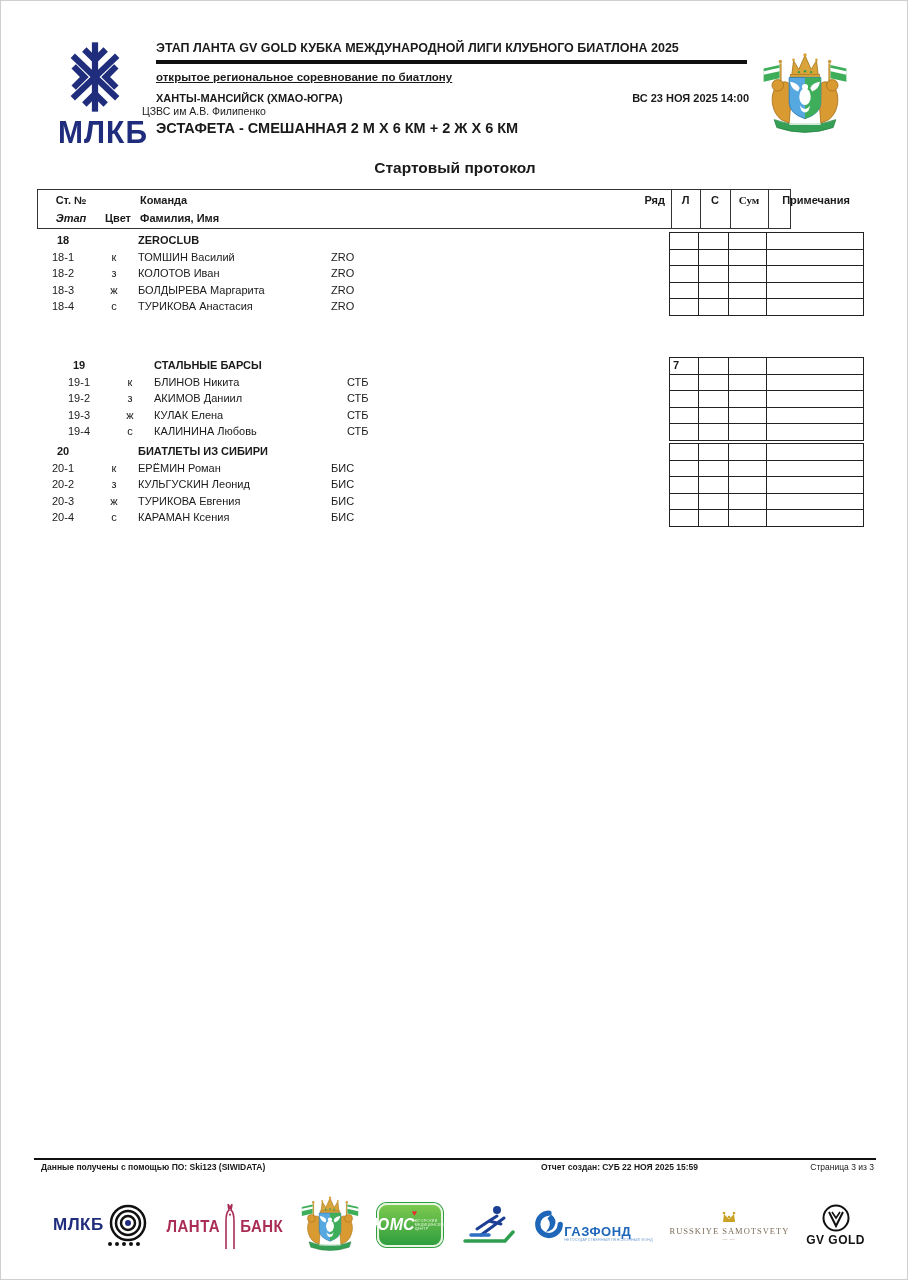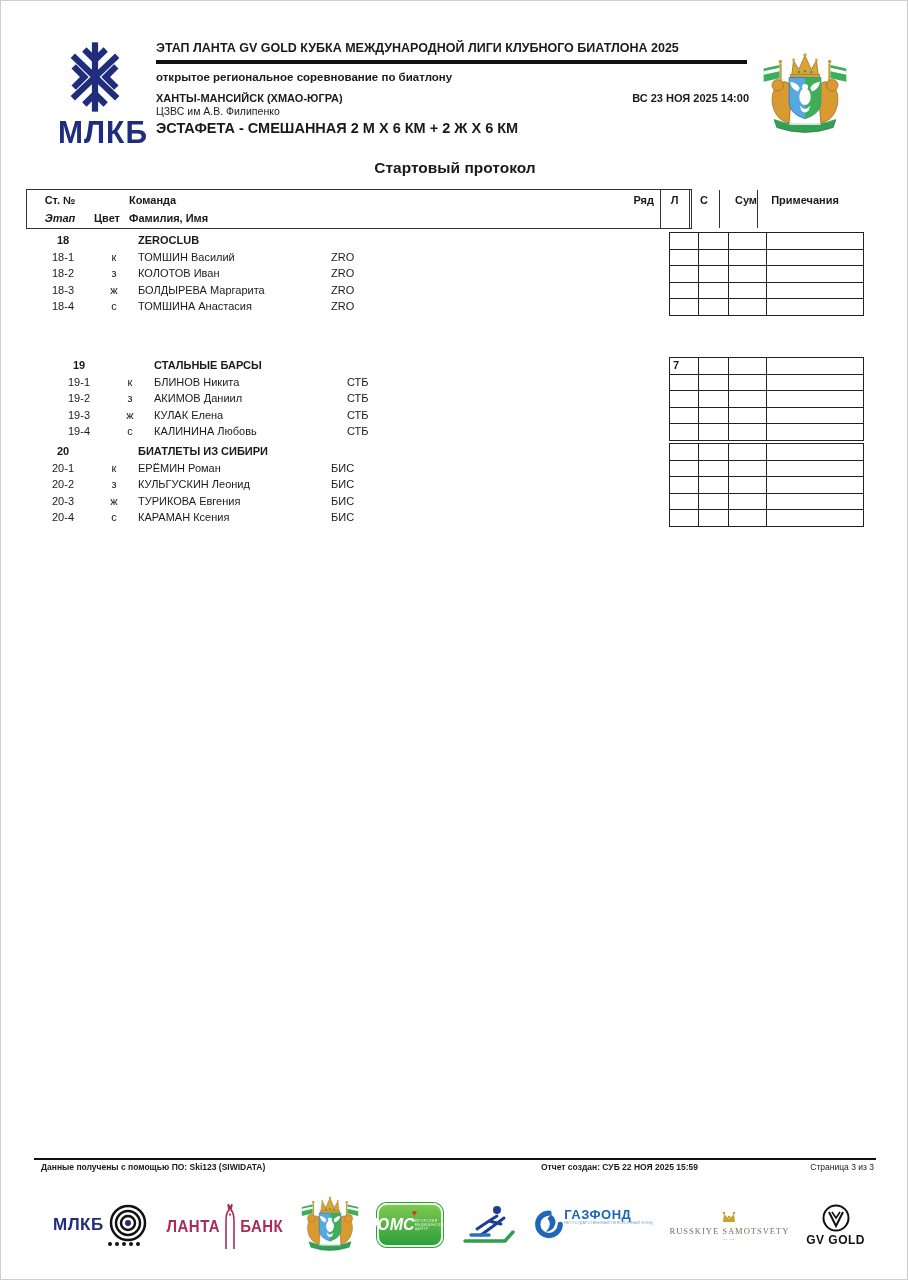--- a/index.html
+++ b/index.html
@@ -9,41 +9,41 @@
   .abs{position:absolute;}
   .b{font-weight:bold;}
 
   
   .snowflake{left:56px;top:36px;width:76px;height:80px;}
   .mlkb-big{left:44px;top:114px;width:116px;text-align:center;
             font-size:30px;font-weight:800;color:#1f2d7c;letter-spacing:1px;
             transform:scaleY(1.05);}
   .h-title{left:155px;top:40px;font-size:12.5px;font-weight:bold;white-space:nowrap;}
   .h-rule{left:155px;top:59px;width:591px;height:3.5px;background:#111;}
-  .h-subtitle{left:155px;top:70px;font-size:11.5px;font-weight:bold;}
+  .h-subtitle{left:155px;top:70px;font-size:11.5px;font-weight:bold;text-decoration:underline;}
   .h-city{left:155px;top:91px;font-size:11px;font-weight:bold;}
   .h-datetime{left:548px;top:91px;width:200px;text-align:right;font-size:11px;font-weight:bold;}
-  .h-venue{left:155px;top:104px;font-size:10.5px;}
+  .h-venue{left:141px;top:104px;font-size:10.5px;}
   .h-race{left:155px;top:119px;font-size:14.5px;font-weight:bold;}
   .coat-big{left:758px;top:50px;width:92px;height:88px;}
   .proto-title{left:0;top:158px;width:908px;text-align:center;font-size:15.5px;font-weight:bold;}
 
   
-  .thead-box{left:25px;top:188px;width:666px;height:40px;border:1.5px solid #333;box-sizing:border-box;}
+  .thead-box{left:36px;top:188px;width:754px;height:40px;border:1.5px solid #333;box-sizing:border-box;}
   .thead-box span{position:absolute;font-size:11px;font-weight:bold;line-height:18px;white-space:nowrap;}
   .vline{position:absolute;top:0;bottom:0;width:0;border-left:1px solid #333;}
   .hl-stno{left:6px;top:1px;width:54px;text-align:center;}
   .hl-stage{left:6px;top:19px;width:54px;text-align:center;font-style:italic;}
   .hl-color{left:60px;top:19px;width:40px;text-align:center;}
   .hl-team{left:102px;top:1px;}
   .hl-name{left:102px;top:19px;}
   .hl-row{left:520px;top:1px;width:107px;text-align:right;}
   .hl-lap{left:633px;top:1px;width:29px;text-align:center;}
   .hl-shoot{left:662px;top:1px;width:30px;text-align:center;}
-  .hl-sum{left:692px;top:1px;width:38px;text-align:right;}
+  .hl-sum{left:692px;top:1px;width:38px;text-align:center;font-family:Liberation Serif, serif;}
   .hl-notes{left:730px;top:1px;width:96px;text-align:center;}
 
   
   .team-block{position:absolute;left:0;width:908px;height:85px;}
   .team-0{top:231px;}.team-1{top:356px;padding-left:16px;}.team-2{top:442px;}
   .trow{position:relative;height:16.6px;line-height:16.6px;font-size:11px;}
   .trow span{position:absolute;white-space:nowrap;}
   .c-no{left:38px;width:48px;text-align:center;}
   .c-color{left:100px;width:26px;text-align:center;}
   .c-name{left:137px;}
@@ -65,21 +65,21 @@
 
   .lanta{display:flex;align-items:center;color:#aa2d55;font-weight:bold;
          font-size:15px;letter-spacing:0.5px;transform:scaleY(1.15);}
   .yums{position:relative;width:62px;height:40px;border-radius:10px;
         background:linear-gradient(#7cc94e,#2f9e3f);border:2px solid #e8f5e0;
         box-shadow:0 0 0 1px #2f9e3f;display:flex;flex-direction:row;
         align-items:center;justify-content:center;}
   .yums .txt{color:#fff;font-weight:800;font-size:16px;font-style:italic;line-height:16px;}
   .yums .heart{position:absolute;top:3px;left:33px;color:#e23030;font-size:9px;}
   .yums .sub{color:#eaf6e2;font-size:3.5px;letter-spacing:0.4px;}
-  .gazfond{display:flex;align-items:flex-start;gap:0;}
+  .gazfond{display:flex;align-items:flex-end;gap:0;}
   .gazfond .txt{color:#1e66b8;font-weight:800;font-size:13px;letter-spacing:0.5px;line-height:13px;}
   .gazfond .sub{color:#6f9bd1;font-size:3.5px;letter-spacing:0.3px;}
   .samotsvety{color:#7d6e5a;font-family:"Liberation Serif",serif;font-size:8.5px;
               letter-spacing:1px;text-align:center;}
   .gvgold .txt{color:#111;font-weight:800;font-size:12px;letter-spacing:0.5px;}
   .mlkb-foot-txt{color:#1f2d7c;font-weight:800;font-size:17px;letter-spacing:0.5px;}
 </style>
 </head>
 <body>
 
@@ -191,21 +191,21 @@
         <div class="trow">
           <span class="c-no">18-3</span>
           <span class="c-color">ж</span>
           <span class="c-name">БОЛДЫРЕВА Маргарита</span>
           <span class="c-club">ZRO</span>
           <span class="c-row"></span>
         </div>
         <div class="trow">
           <span class="c-no">18-4</span>
           <span class="c-color">с</span>
-          <span class="c-name">ТОМШИНА Анастасия</span>
+          <span class="c-name">ТУРИКОВА Анастасия</span>
           <span class="c-club">ZRO</span>
           <span class="c-row"></span>
         </div>
         <div class="cellgrid">
           <div></div>
           <div></div>
           <div></div>
           <div></div>
           <div></div>
           <div></div>

